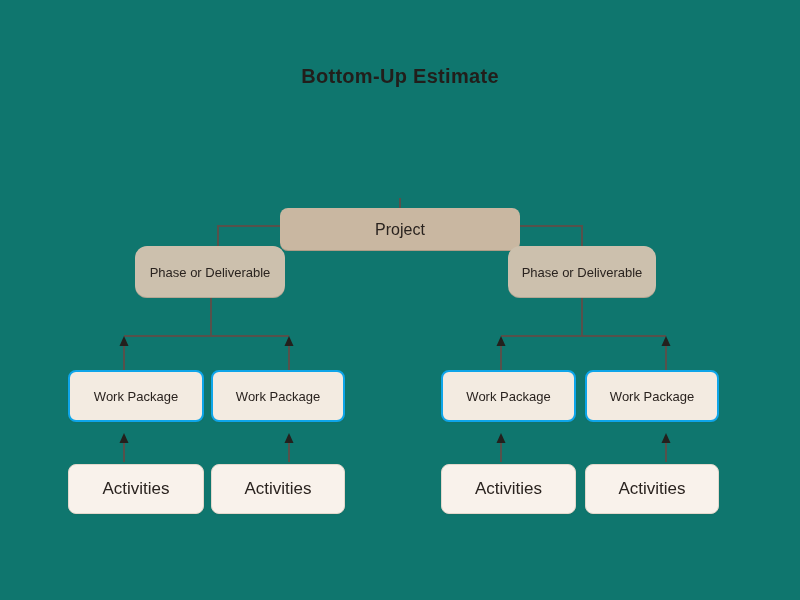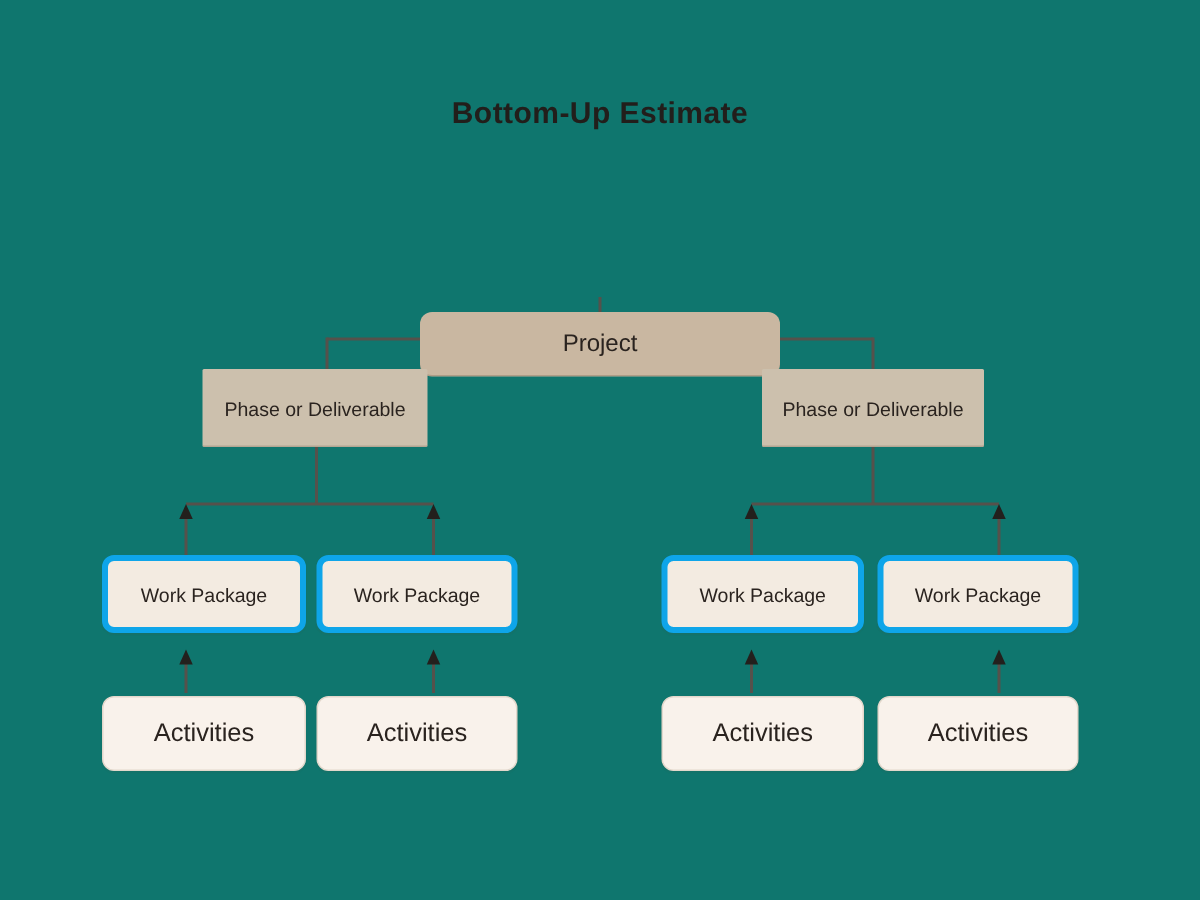--- a/index.html
+++ b/index.html
@@ -44,27 +44,27 @@
     color: #2A231F;
   }
   .node--project {
     background: #C9B7A1;
     border-radius: 8px;
     font-size: 16px;
     box-shadow: inset 0 -1px 0 rgba(90,74,56,0.25);
   }
   .node--phase {
     background: #CCC0AD;
-    border-radius: 1px;
+    border-radius: 12px;
     font-size: 13px;
     box-shadow: inset 0 -1px 0 rgba(90,74,56,0.22);
   }
   .node--wp {
     background: #F3EBE1;
-    border: 4px solid #0ea5e9;
+    border: 2px solid #0ea5e9;
     border-radius: 8px;
     font-size: 13px;
     box-shadow: 0 1px 1px rgba(90,74,56,0.10);
   }
   .node--act {
     background: #F9F2EB;
     border: 1px solid #E3D8CC;
     border-radius: 8px;
     font-size: 17px;
     box-shadow: 0 1px 1px rgba(90,74,56,0.08);

